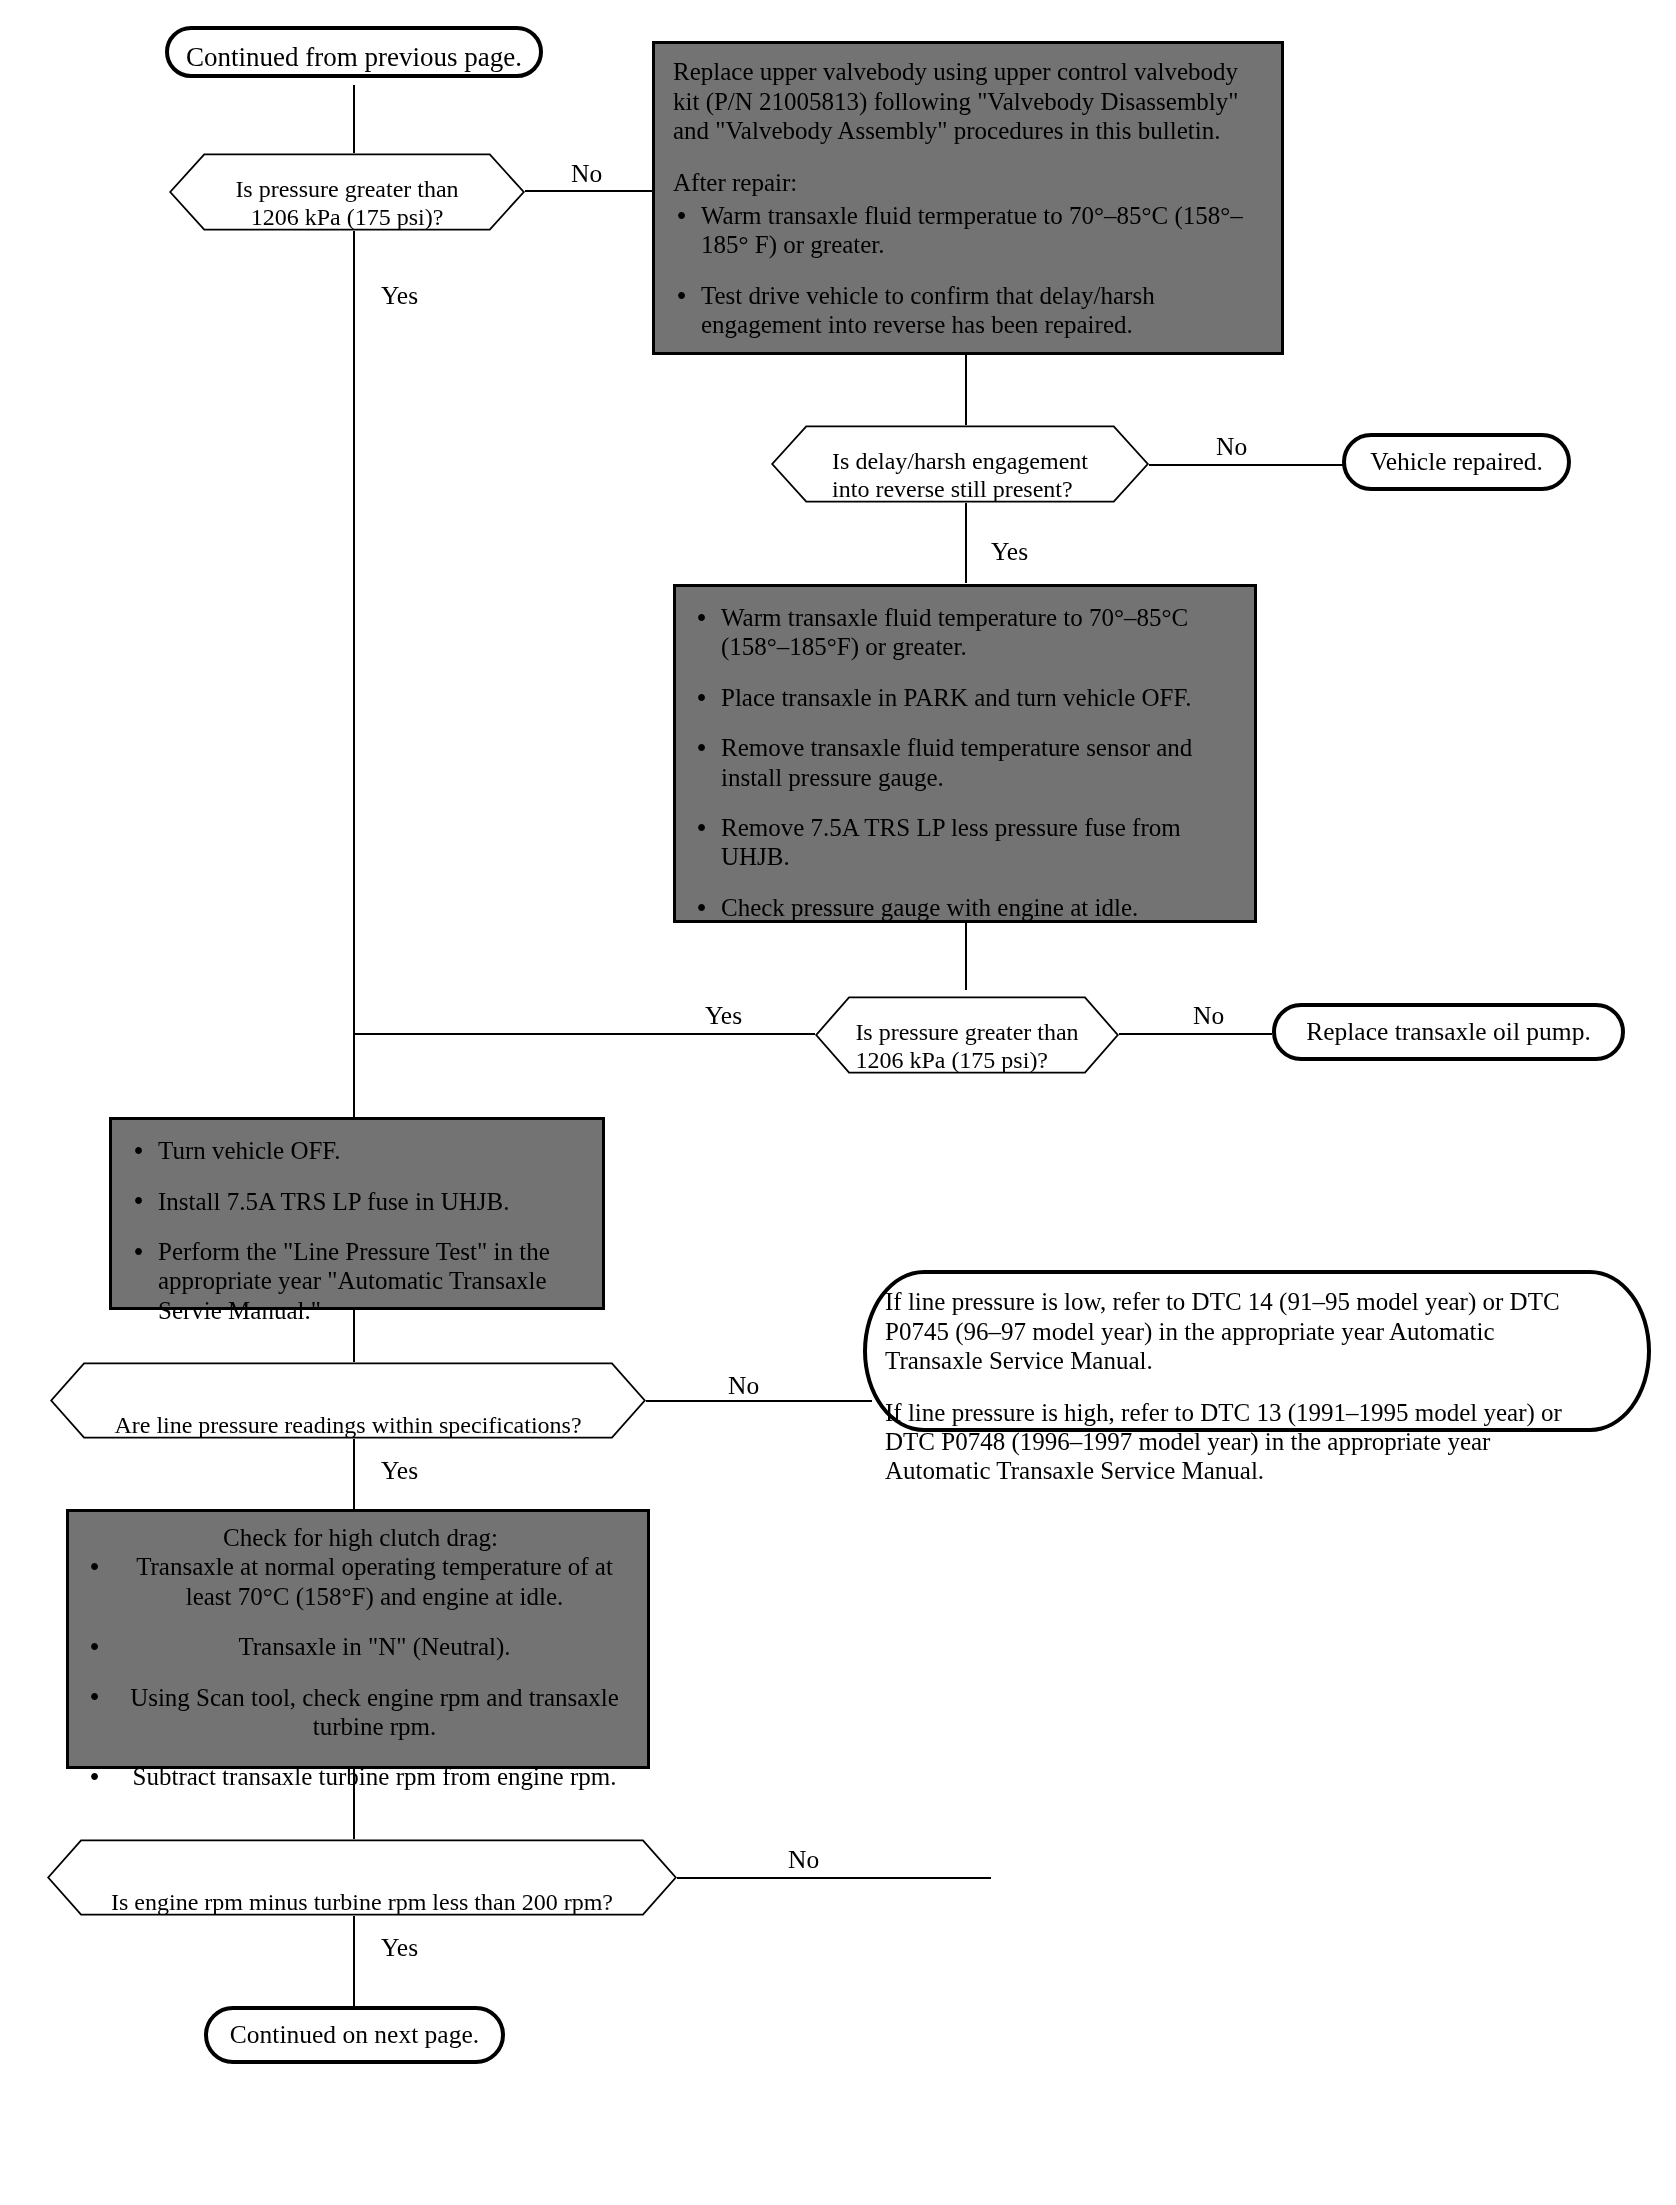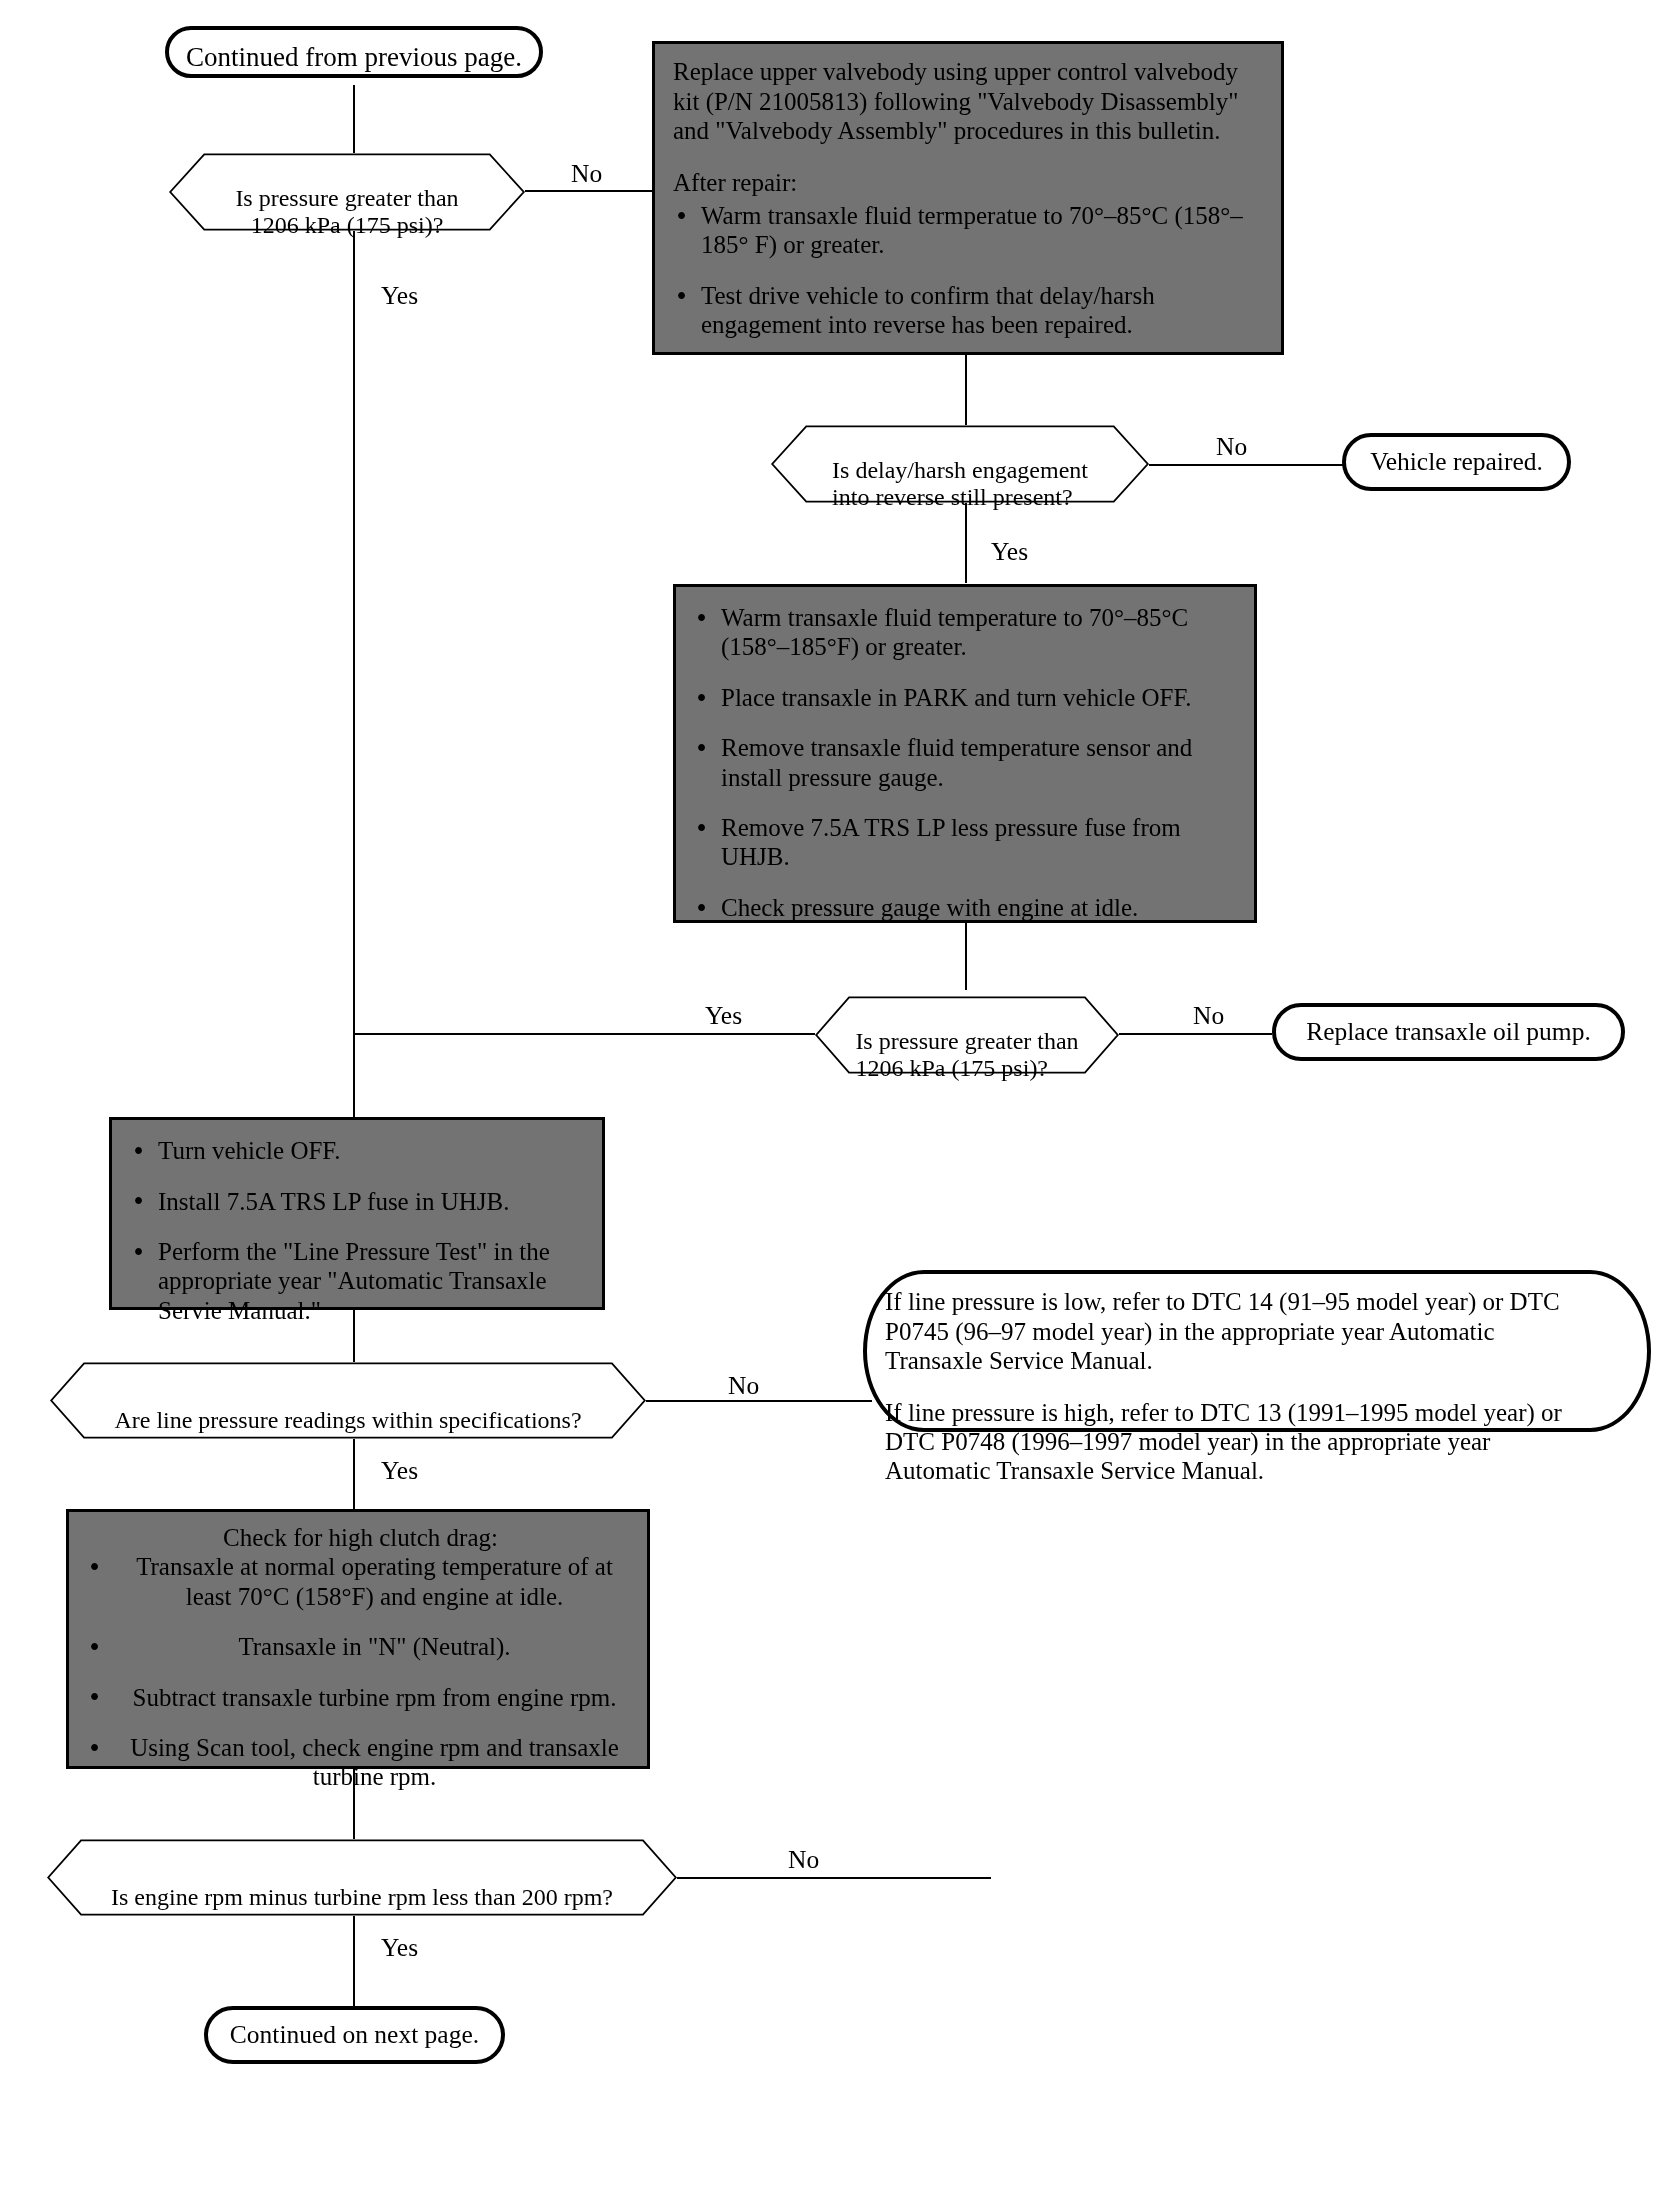--- a/index.html
+++ b/index.html
@@ -46,21 +46,21 @@
   }
   .hex {
     position: absolute;
     background: #ffffff;
   }
   .hex svg { display:block; }
   .hex .hex-label {
     position: absolute;
     left: 0; right: 0; top: 0; bottom: 0;
     display: flex;
-    align-items: center;
+    align-items: flex-end;
     justify-content: center;
     text-align: center;
     line-height: 1.14;
     padding: 0 10%;
     box-sizing: border-box;
     margin-top: 40px;
   }
   
   .vline {
     position: absolute;
@@ -249,22 +249,22 @@
       <p class="para">If line pressure is high, refer to DTC 13 (1991–1995 model year) or DTC P0748 (1996–1997 model year) in the appropriate year Automatic Transaxle Service Manual.</p>
     </div>
   </div>
 
   <div class="node rect-box" style="left:66px; top:1509px; width:584px; height:260px;text-align:center;">
     <div class="body-text t41" style="left:17px; top:11px; right:12px;">
       <p class="para">Check for high clutch drag:</p>
       <ul class="bl">
         <li>Transaxle at normal operating temperature of at least 70°C (158°F) and engine at idle.</li>
         <li>Transaxle in "N" (Neutral).</li>
+        <li>Using Scan tool, check engine rpm and transaxle turbine rpm.</li>
         <li>Subtract transaxle turbine rpm from engine rpm.</li>
-        <li>Using Scan tool, check engine rpm and transaxle turbine rpm.</li>
       </ul>
     </div>
   </div>
 
   <div class="hex" style="left:47px; top:1839px; width:630px; height:77px;">
     <svg width="630" height="77" viewBox="0 0 1036 126">
       <polygon points="56,2 980,2 1034,63 980,124 56,124 2,63" fill="#ffffff" stroke="#000000" stroke-width="3"></polygon>
     </svg>
     <div class="hex-label t40" style="padding:0 5%;">Is engine rpm minus turbine rpm less than 200 rpm?</div>
   </div>

